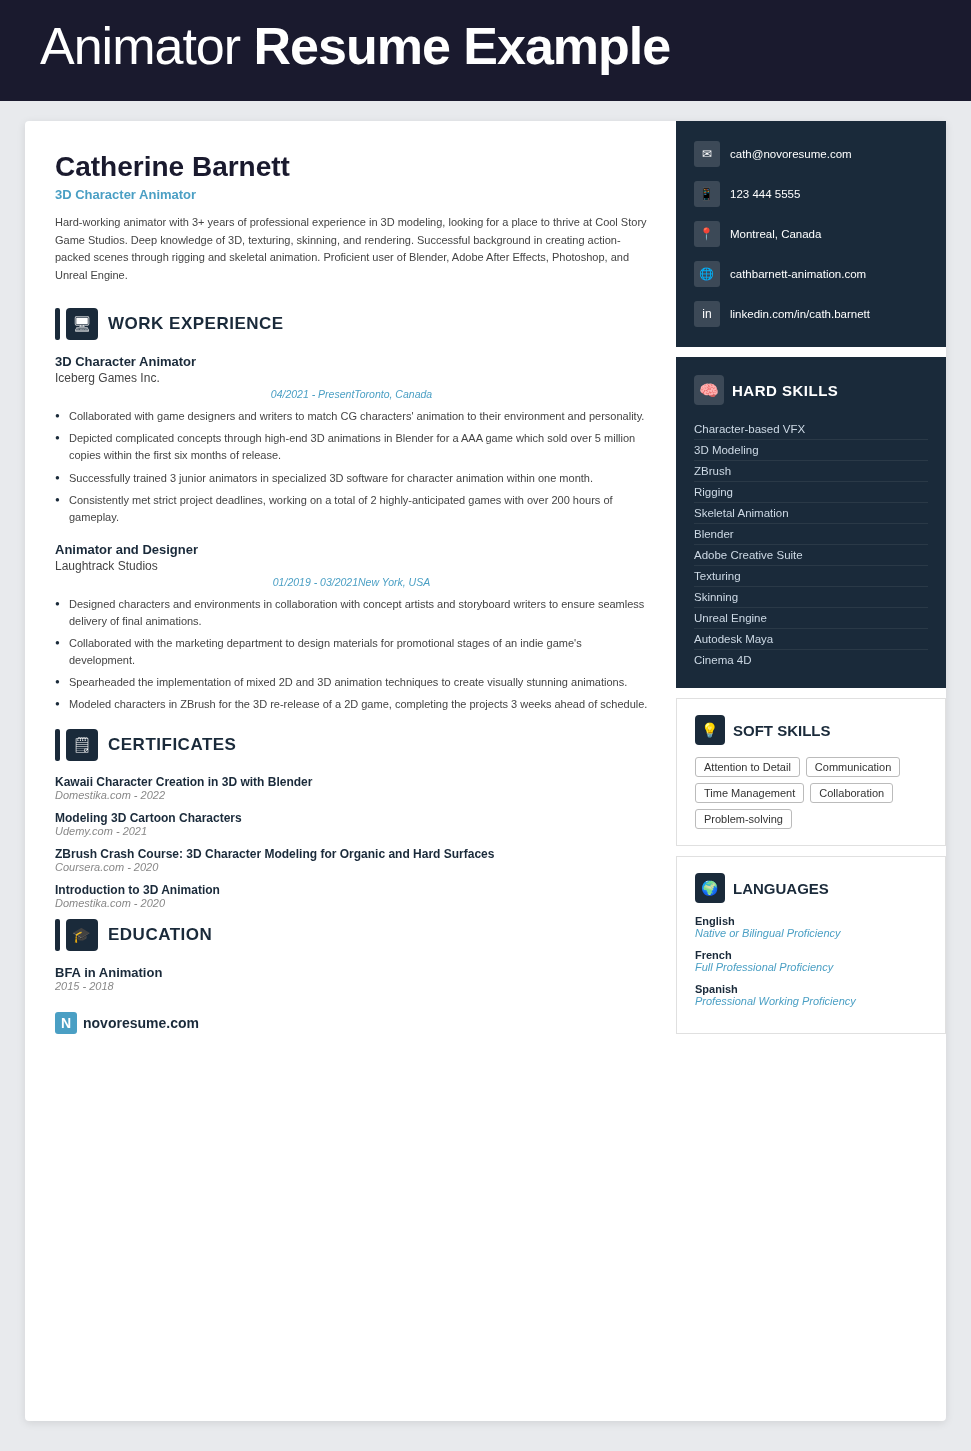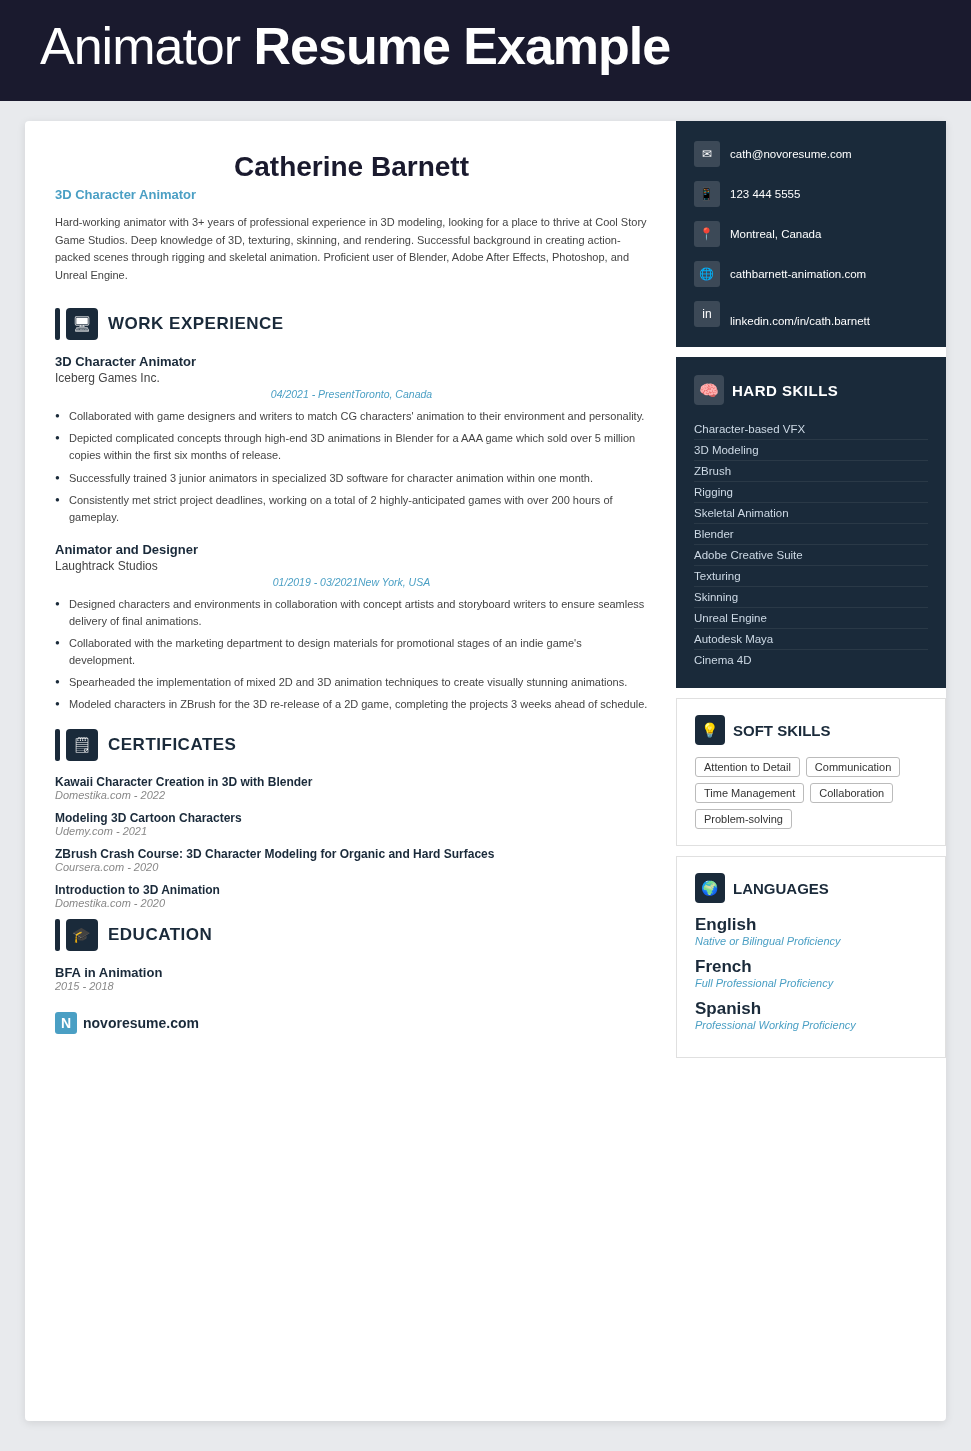--- a/index.html
+++ b/index.html
@@ -35,21 +35,20 @@
     .left-col {
       flex: 1;
       padding: 30px 28px 30px 30px;
     }
 
     .candidate-name {
       font-size: 28px;
       font-weight: 700;
       color: #1a1a2e;
       margin-bottom: 4px;
-      text-align: center;
     }
     .candidate-title {
       font-size: 13px;
       color: #4a9fc4;
       font-weight: 600;
       margin-bottom: 12px;
     }
     .candidate-summary {
       font-size: 11px;
       color: #444;
@@ -195,21 +194,21 @@
       padding: 20px 18px;
       color: white;
     }
     .contact-item {
       display: flex;
       align-items: center;
       gap: 10px;
       margin-bottom: 14px;
       font-size: 11.5px;
     }
-    .contact-item:last-child { margin-bottom: 0; align-items: flex-end; }
+    .contact-item:last-child { margin-bottom: 0; }
     .contact-icon-box {
       width: 26px;
       height: 26px;
       background: rgba(255,255,255,0.15);
       border-radius: 3px;
       display: flex;
       align-items: center;
       justify-content: center;
       font-size: 12px;
       flex-shrink: 0;
@@ -316,21 +315,21 @@
     }
     .languages-title {
       font-size: 15px;
       font-weight: 700;
       color: #1a2a3a;
     }
     .lang-item {
       margin-bottom: 10px;
     }
     .lang-name {
-      font-size: 17px;
+      font-size: 11px;
       font-weight: 600;
       color: #1a2a3a;
     }
     .lang-level {
       font-size: 11px;
       color: #4a9fc4;
       font-style: italic;
     }
   </style>
 </head>

